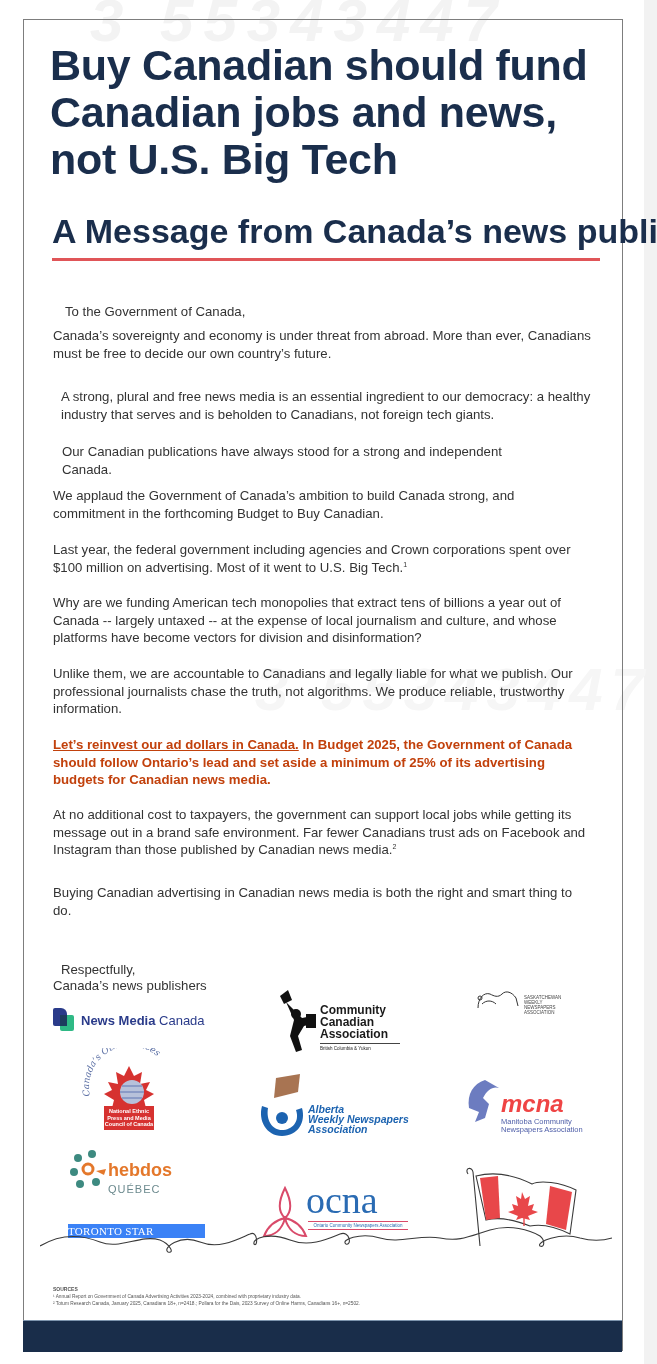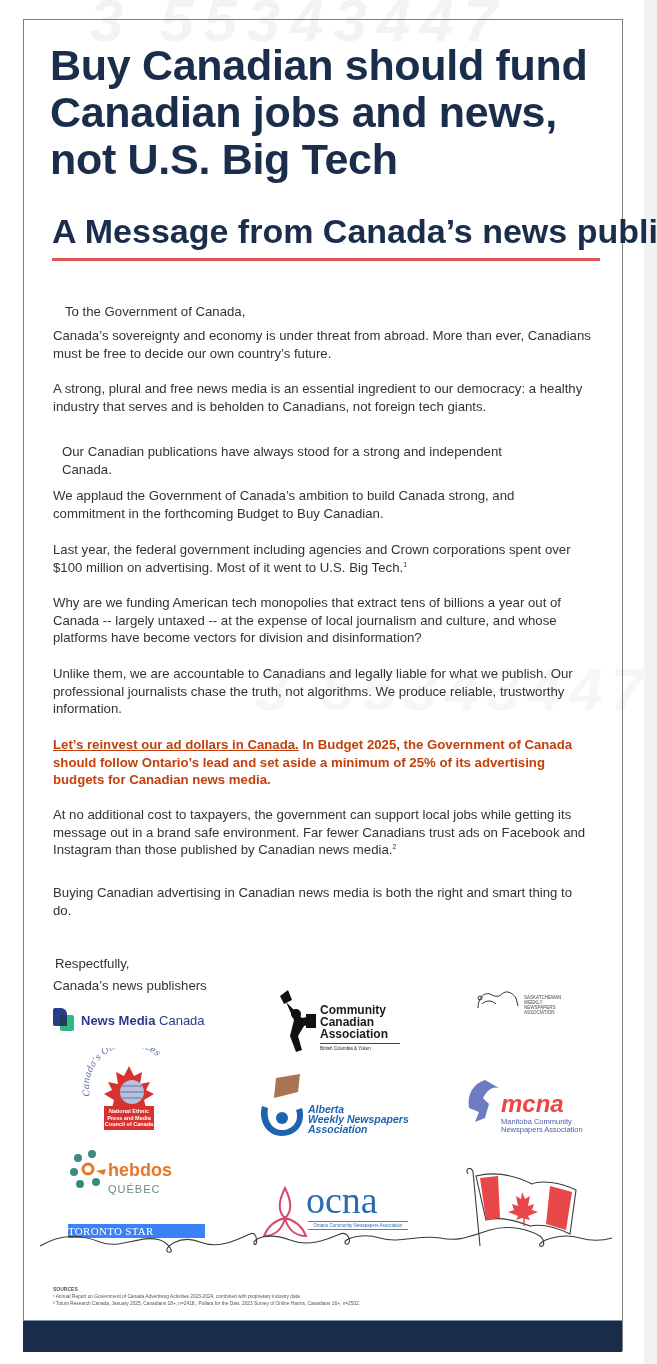--- a/index.html
+++ b/index.html
@@ -94,32 +94,32 @@
 <div class="watermark2">3 55343447</div>
 
 <div class="page"></div>
 
 <h1 class="headline" style="margin:0;">Buy Canadian should fund Canadian jobs and news, not U.S. Big Tech</h1>
 <h2 class="subhead" style="margin:0;">A Message from Canada’s news publishers</h2>
 <div class="rule"></div>
 
 <p class="body-text" style="top:291px;margin:12px;">To the Government of Canada,</p>
 <p class="body-text" style="top:327px;margin:0;">Canada’s sovereignty and economy is under threat from abroad. More than ever, Canadians must be free to decide our own country’s future.</p>
-<p class="body-text" style="top:380px;margin:0;">A strong, plural and free news media is an essential ingredient to our democracy: a healthy industry that serves and is beholden to Canadians, not foreign tech giants.</p>
+<p class="body-text" style="top:380px;margin:8px;">A strong, plural and free news media is an essential ingredient to our democracy: a healthy industry that serves and is beholden to Canadians, not foreign tech giants.</p>
 <p class="body-text" style="top:434px;margin:9px;width:490px;">Our Canadian publications have always stood for a strong and independent Canada.</p>
 <p class="body-text" style="top:487px;margin:0;width:520px;">We applaud the Government of Canada’s ambition to build Canada strong, and commitment in the forthcoming Budget to Buy Canadian.</p>
 <p class="body-text" style="top:541px;margin:0;"><span>Last year, the federal government including agencies and Crown corporations spent over $100 million on advertising. Most of it went to U.S. Big Tech.</span><sup>1</sup></p>
 <p class="body-text" style="top:594px;margin:0;">Why are we funding American tech monopolies that extract tens of billions a year out of Canada -- largely untaxed -- at the expense of local journalism and culture, and whose platforms have become vectors for division and disinformation?</p>
 <p class="body-text" style="top:665px;margin:0;">Unlike them, we are accountable to Canadians and legally liable for what we publish. Our professional journalists chase the truth, not algorithms. We produce reliable, trustworthy information.</p>
 
 <p class="body-text" style="top:736px;margin:0;font-weight:bold;color:#c2410c;"><u>Let’s reinvest our ad dollars in Canada.</u><span> In Budget 2025, the Government of Canada should follow Ontario’s lead and set aside a minimum of 25% of its advertising budgets for Canadian news media.</span></p>
 
 <p class="body-text" style="top:806px;margin:0;"><span>At no additional cost to taxpayers, the government can support local jobs while getting its message out in a brand safe environment. Far fewer Canadians trust ads on Facebook and Instagram than those published by Canadian news media.</span><sup>2</sup></p>
 <p class="body-text" style="top:884px;margin:0;width:530px;">Buying Canadian advertising in Canadian news media is both the right and smart thing to do.</p>
-<p class="body-text" style="top:953px;margin:2px;">Respectfully,</p>
+<p class="body-text" style="top:953px;margin:8px;">Respectfully,</p>
 <p class="body-text" style="top:977px;margin:0;">Canada’s news publishers</p>
 
 <div class="logo nmc">
   <div class="nmc-mark">
     <div class="a"></div>
       <div class="b"></div>
       <div class="c"></div>
   </div>
   <div class="nmc-text"><b>News Media</b><span> Canada</span></div>
 </div>

